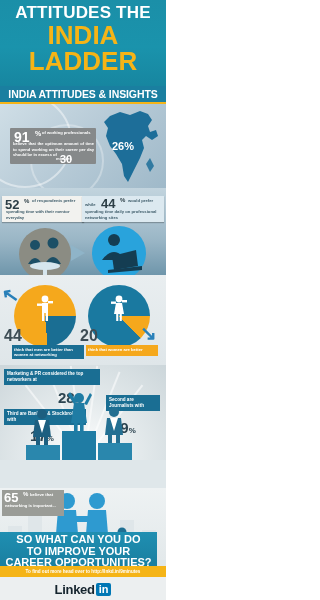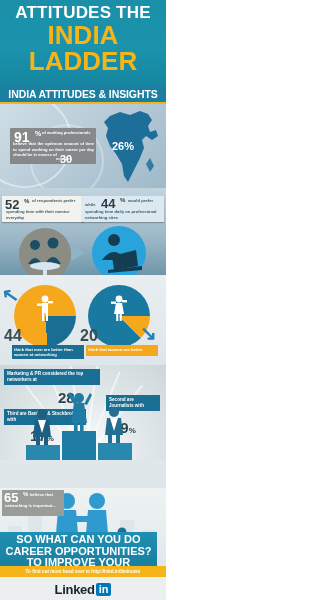--- a/index.html
+++ b/index.html
@@ -336,22 +336,22 @@
     <svg style="position:absolute;left:112px;top:38px" width="40" height="30" viewBox="0 0 40 30">
       <circle cx="10" cy="6" r="4.5" fill="#1f6f92"></circle>
       <path d="M4 12 L16 12 L17 24 L3 24 Z" fill="#1f6f92"></path>
       <path d="M16 16 L32 12 L34 22 L18 24 Z" fill="#1f6f92"></path>
       <path d="M14 24 L38 21 L38 24 L14 26 Z" fill="#1f6f92"></path>
     </svg>
   </div>
 
   <div class="band-cta">
     <div class="cta1">SO WHAT CAN YOU DO</div>
+    <div>TO IMPROVE YOUR</div>
     <div>CAREER OPPORTUNITIES?</div>
-    <div>TO IMPROVE YOUR</div>
   </div>
 
   <div class="band-url">
     <span>To find out more head over to http://lnkd.in/9minutes</span>
   </div>
 
   <div class="band-logo">
     <span class="logo-wrap">
       <span class="logo-word">Linked</span><span class="logo-in">in</span>
     </span>

